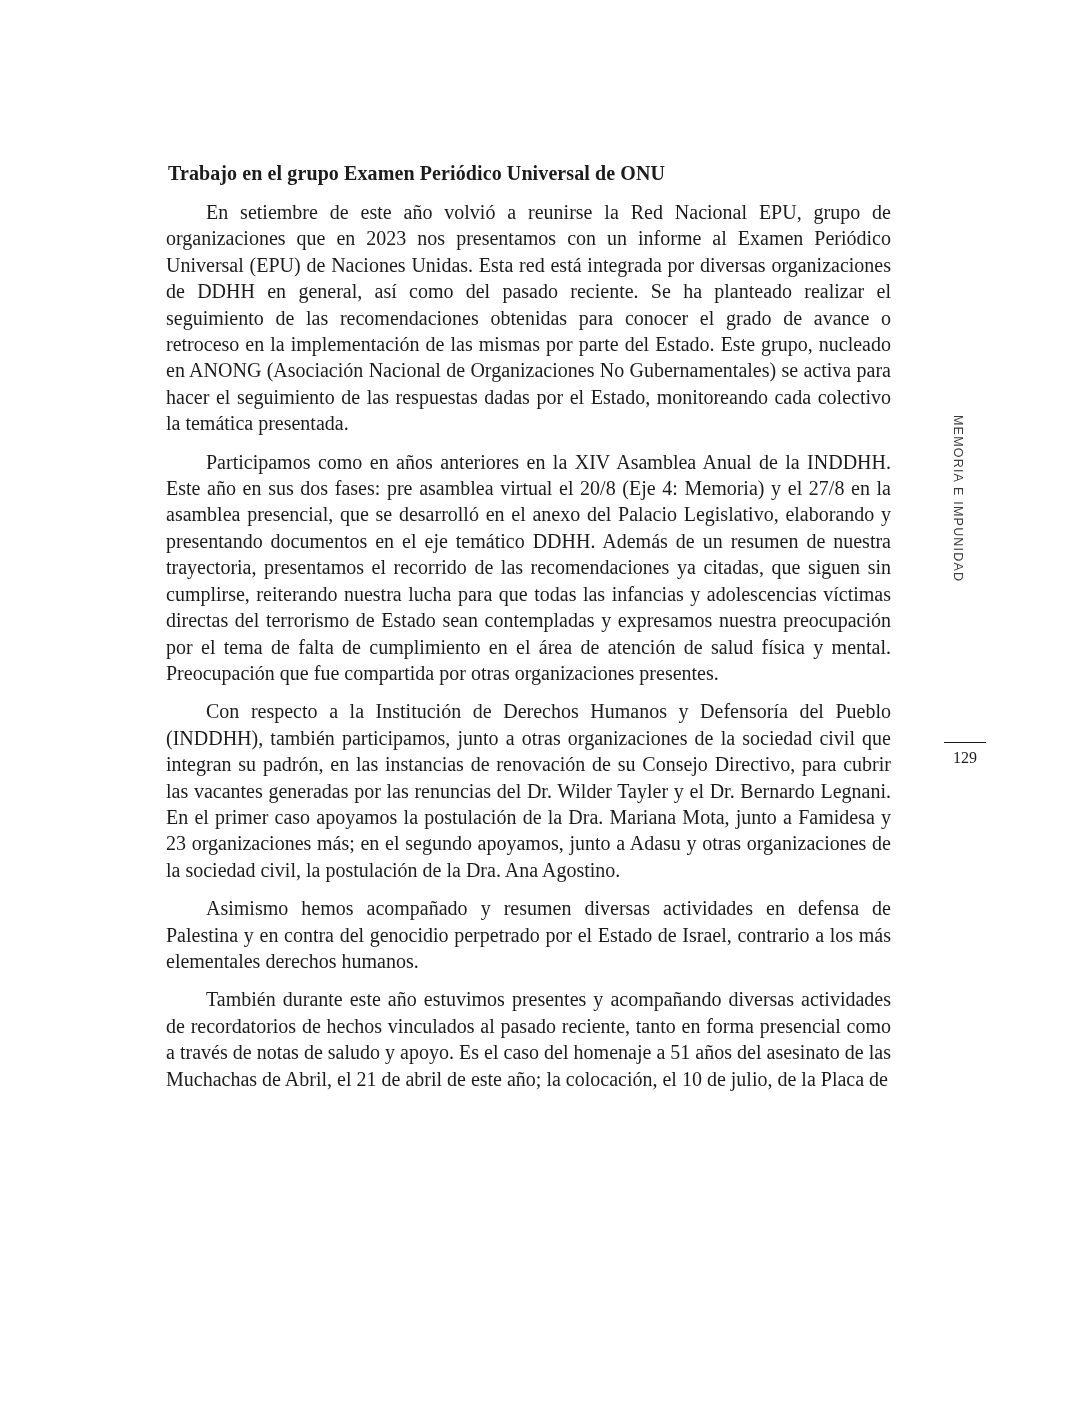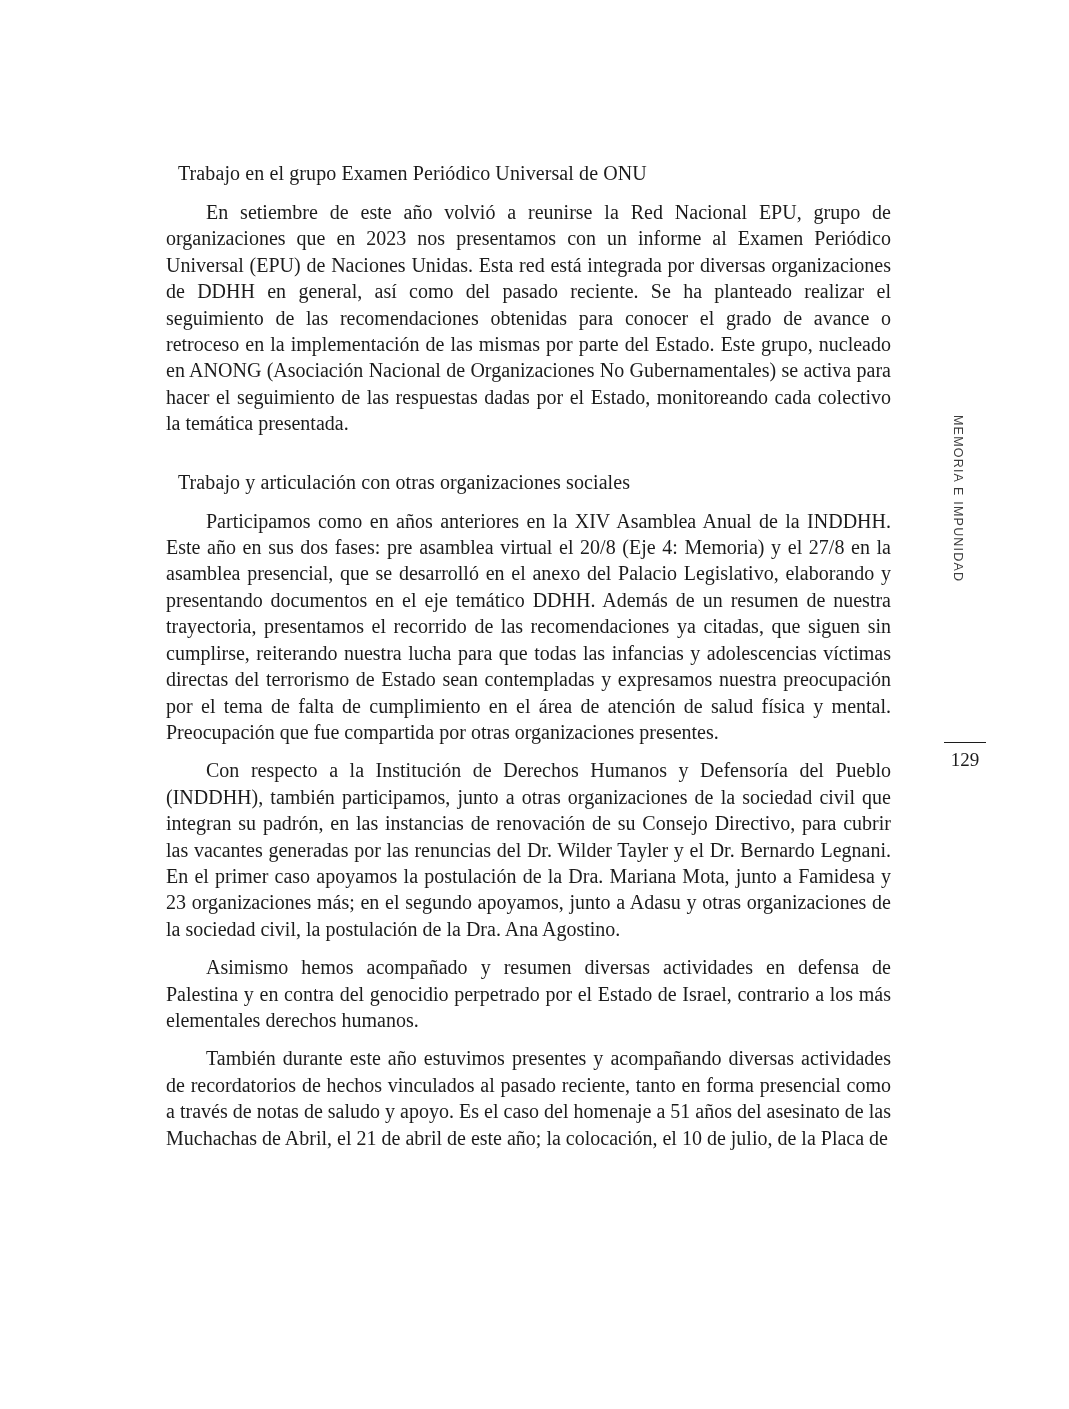--- a/index.html
+++ b/index.html
@@ -17,23 +17,23 @@
     overflow: hidden;
   }
   .content {
     position: absolute;
     left: 166px;
     top: 160px;
     width: 742px;
   }
   .heading {
     font-size: 20px;
-    font-weight: normal;
+    font-weight: bold;
     line-height: 26px;
-    margin: 0 0 13px 12px;
+    margin: 0 0 13px 2px;
     letter-spacing: 0.1px;
   }
   .heading.second {
     margin-top: 32px;
   }
   .para {
     font-size: 20px;
     line-height: 26.4px;
     text-align: justify;
     text-indent: 40px;
@@ -60,35 +60,34 @@
     text-align: center;
   }
   .page-number-rule {
     border-top: 1.6px solid #1c1c1c;
     width: 42px;
     height: 0;
     margin-bottom: 6px;
   }
   .page-number {
     font-family: "Liberation Serif", serif;
-    font-size: 19px;
+    font-size: 16px;
     color: #1c1c1c;
   }
 </style>
 </head>
 <body>
 
 <div class="page">
 
   <div class="content">
     <h2 class="heading">Trabajo en el grupo Examen Periódico Universal de ONU</h2>
 
     <p class="para">En setiembre de este año volvió a reunirse la Red Nacional EPU, grupo de organizaciones que en 2023 nos presentamos con un informe al Examen Periódico Universal (EPU) de Naciones Unidas. Esta red está integrada por diversas organizaciones de DDHH en general, así como del pasado reciente. Se ha planteado realizar el seguimiento de las recomendaciones obtenidas para conocer el grado de avance o retroceso en la implementación de las mismas por parte del Estado. Este grupo, nucleado en ANONG (Asociación Nacional de Organizaciones No Gubernamentales) se activa para hacer el seguimiento de las respuestas dadas por el Estado, monitoreando cada colectivo la temática presentada.</p>
 
-    <h2 class="heading second">Trabajo y articulación con otras organizaciones sociales</h2>
 
 
     <p class="para">Participamos como en años anteriores en la XIV Asamblea Anual de la INDDHH. Este año en sus dos fases: pre asamblea virtual el 20/8 (Eje 4: Memoria) y el 27/8 en la asamblea presencial, que se desarrolló en el anexo del Palacio Legislativo, elaborando y presentando documentos en el eje temático DDHH. Además de un resumen de nuestra trayectoria, presentamos el recorrido de las recomendaciones ya citadas, que siguen sin cumplirse, reiterando nuestra lucha para que todas las infancias y adolescencias víctimas directas del terrorismo de Estado sean contempladas y expresamos nuestra preocupación por el tema de falta de cumplimiento en el área de atención de salud física y mental. Preocupación que fue compartida por otras organizaciones presentes.</p>
 
     <p class="para">Con respecto a la Institución de Derechos Humanos y Defensoría del Pueblo (INDDHH), también participamos, junto a otras organizaciones de la sociedad civil que integran su padrón, en las instancias de renovación de su Consejo Directivo, para cubrir las vacantes generadas por las renuncias del Dr. Wilder Tayler y el Dr. Bernardo Legnani. En el primer caso apoyamos la postulación de la Dra. Mariana Mota, junto a Famidesa y 23 organizaciones más; en el segundo apoyamos, junto a Adasu y otras organizaciones de la sociedad civil, la postulación de la Dra. Ana Agostino.</p>
 
     <p class="para">Asimismo hemos acompañado y resumen diversas actividades en defensa de Palestina y en contra del genocidio perpetrado por el Estado de Israel, contrario a los más elementales derechos humanos.</p>
 
     <p class="para">También durante este año estuvimos presentes y acompañando diversas actividades de recordatorios de hechos vinculados al pasado reciente, tanto en forma presencial como a través de notas de saludo y apoyo. Es el caso del homenaje a 51 años del asesinato de las Muchachas de Abril, el 21 de abril de este año; la colocación, el 10 de julio, de la Placa de</p>
   </div>

